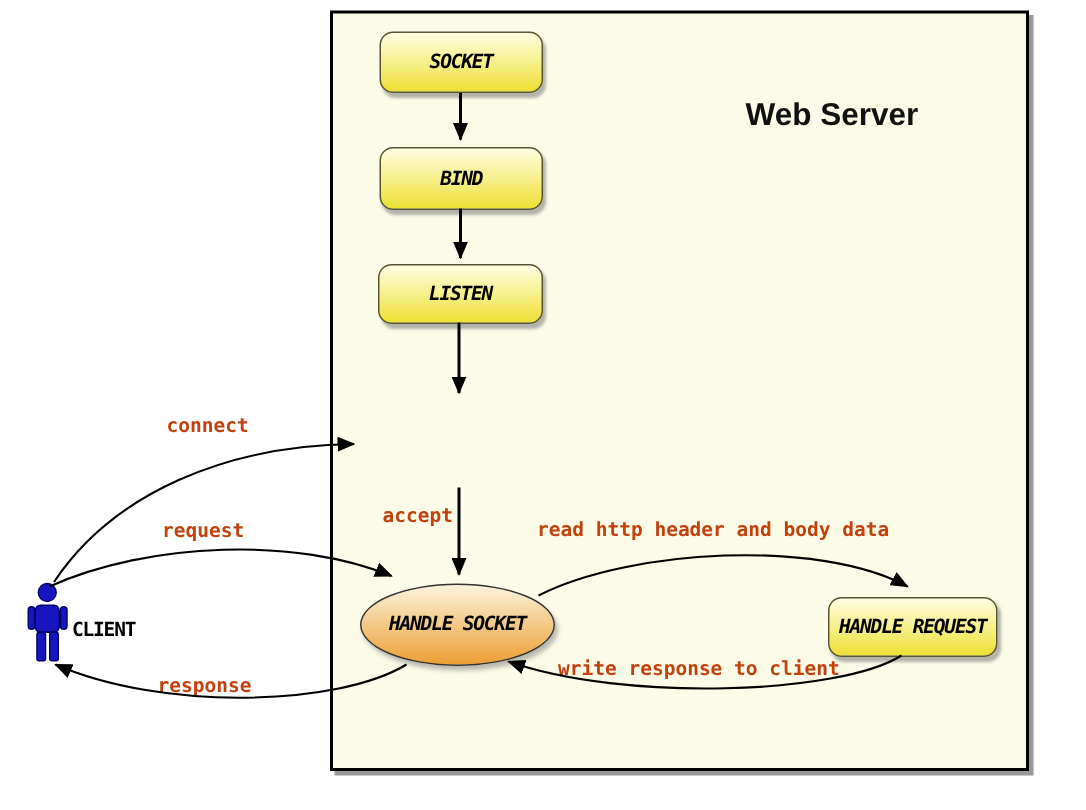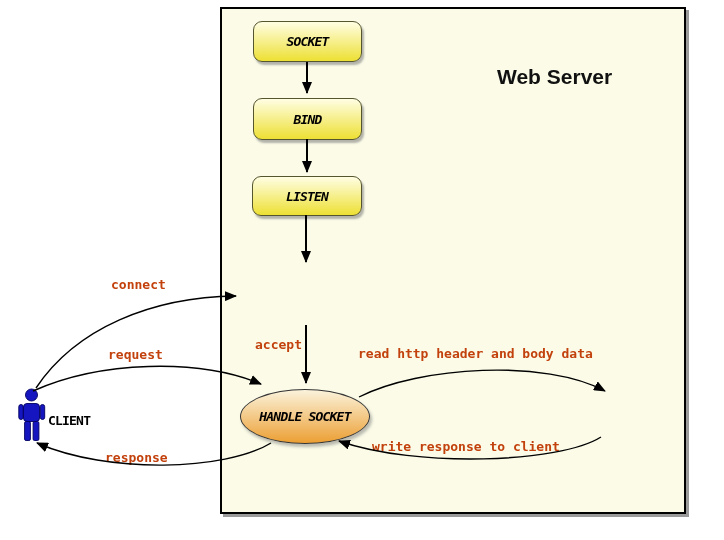--- a/index.html
+++ b/index.html
@@ -69,20 +69,23 @@
   </div>
   <div id="node-bind" class="node rect-node">
     <span>BIND</span>
   </div>
   <div id="node-listen" class="node rect-node">
     <span>LISTEN</span>
   </div>
   <div id="node-client-socket" class="node ellipse-node orange-ellipse">
     <span>HANDLE SOCKET</span>
   </div>
+  <div id="node-handle-request" class="node rect-node">
+    <span>HANDLE REQUEST</span>
+  </div>
 
   <svg id="client-figure" width="32" height="58" viewBox="0 0 32 58">
     <g fill="#1616C0" stroke="#000060" stroke-width="0.9">
       <circle cx="15.5" cy="8" r="6"></circle>
       <rect x="7.5" y="16.5" width="16" height="18" rx="3.5"></rect>
       <rect x="2.8" y="17.5" width="4.4" height="15" rx="2.2"></rect>
       <rect x="24.3" y="17.5" width="4.4" height="15" rx="2.2"></rect>
       <rect x="8.6" y="34.5" width="5.8" height="19" rx="1.5"></rect>
       <rect x="17.1" y="34.5" width="5.8" height="19" rx="1.5"></rect>
     </g>

